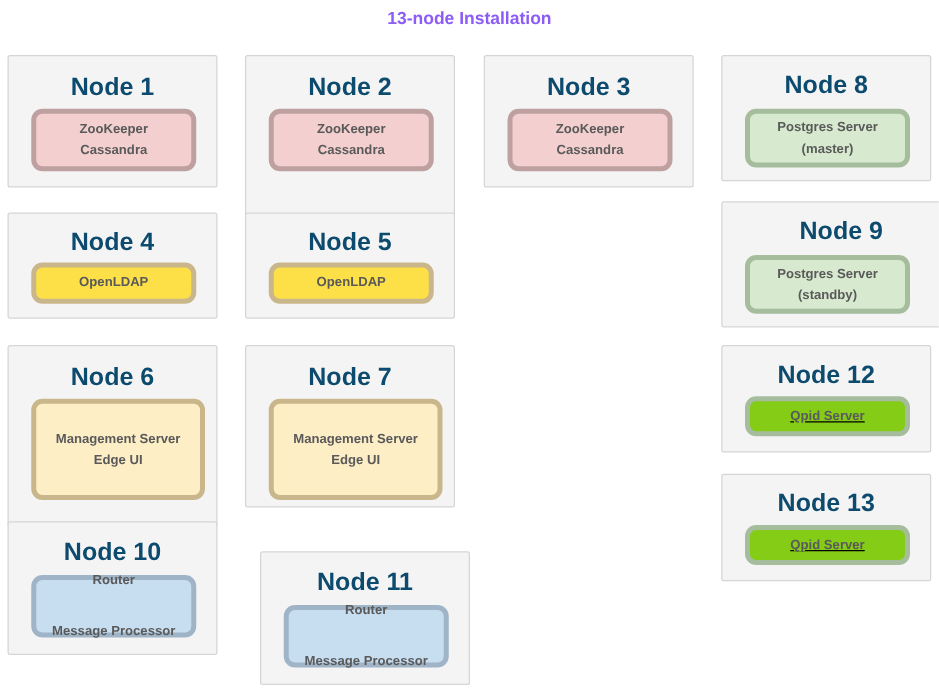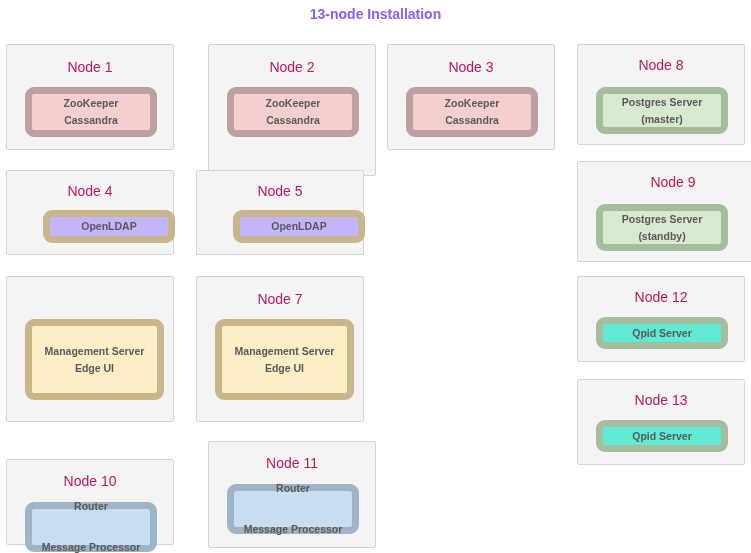--- a/index.html
+++ b/index.html
@@ -36,64 +36,64 @@
     background: #f4f4f4;
     border: 1px solid #d5d5d5;
     border-radius: 2px;
     box-sizing: border-box;
   }
   .node-title {
     position: absolute;
     left: 0;
     width: 100%;
     text-align: center;
-    font-size: 14px;
-    color: #be185d;
-    font-weight: normal;
+    font-size: 20px;
+    color: #0c4a6e;
+    font-weight: bold;
     white-space: nowrap;
   }
   .service-box {
     position: absolute;
-    border: 7px solid #737373;
+    border: 4px solid #737373;
     border-radius: 9px;
     box-sizing: border-box;
     display: flex;
     flex-direction: column;
     align-items: center;
     justify-content: center;
   }
   .service-line {
     font-size: 10.5px;
     font-weight: bold;
     color: #5a5a5a;
     line-height: 17px;
     text-align: center;
     white-space: nowrap;
   }
   .svc-zk    { background: #f3cfcf; border-color: #bfa0a0; }
   .svc-pg    { background: #d7e9ce; border-color: #a5bd9c; }
-  .svc-ldap  { background: #c4b5fd; border-color: #c9b68b; margin-left: 18px; }
+  .svc-ldap  { background: #fde047; border-color: #c9b68b; }
   .svc-mgmt  { background: #fdeec6; border-color: #c9b68b; }
-  .svc-qpid  { background: #5eead4; border-color: #a5bd9c; }
+  .svc-qpid  { background: #84cc16; border-color: #a5bd9c; text-decoration: underline; }
   .svc-rmp   { background: #c7ddf0; border-color: #9fb4c6; gap: 24px; }
 </style>
 </head>
 <body>
 
 <div id="diagram">
   <div class="diagram-title">13-node Installation</div>
   <div id="nodes-layer">
       <div class="node-card" style="left: 6px; top: 44px; width: 168px; height: 106px;">
         <div class="node-title" style="top: 14px;">Node 1</div>
         <div class="service-box svc-zk" style="left: 18px; top: 42px; width: 132px; height: 50px;">
           <div class="service-line">ZooKeeper</div>
           <div class="service-line">Cassandra</div>
         </div>
       </div>
-      <div class="node-card" style="left: 208px; top: 44px; width: 168px; height: 132px;">
+      <div class="node-card" style="left: 196px; top: 44px; width: 168px; height: 132px;">
         <div class="node-title" style="top: 14px;">Node 2</div>
         <div class="service-box svc-zk" style="left: 18px; top: 42px; width: 132px; height: 50px;">
           <div class="service-line">ZooKeeper</div>
           <div class="service-line">Cassandra</div>
         </div>
       </div>
       <div class="node-card" style="left: 387px; top: 44px; width: 168px; height: 106px;">
         <div class="node-title" style="top: 14px;">Node 3</div>
         <div class="service-box svc-zk" style="left: 18px; top: 42px; width: 132px; height: 50px;">
           <div class="service-line">ZooKeeper</div>
@@ -120,45 +120,46 @@
         </div>
       </div>
       <div class="node-card" style="left: 577px; top: 161px; width: 192px; height: 101px;">
         <div class="node-title" style="top: 12px;">Node 9</div>
         <div class="service-box svc-pg" style="left: 18px; top: 42px; width: 132px; height: 47px;">
           <div class="service-line">Postgres Server</div>
           <div class="service-line">(standby)</div>
         </div>
       </div>
       <div class="node-card" style="left: 6px; top: 276px; width: 168px; height: 146px;">
+        <div class="node-title" style="top: 14px;">Node 6</div>
         <div class="service-box svc-mgmt" style="left: 18px; top: 42px; width: 139px; height: 81px;">
           <div class="service-line">Management Server</div>
           <div class="service-line">Edge UI</div>
         </div>
       </div>
-      <div class="node-card" style="left: 196px; top: 276px; width: 168px; height: 146px;">
+      <div class="node-card" style="left: 196px; top: 276px; width: 168px; height: 130px;">
         <div class="node-title" style="top: 14px;">Node 7</div>
         <div class="service-box svc-mgmt" style="left: 18px; top: 42px; width: 139px; height: 81px;">
           <div class="service-line">Management Server</div>
           <div class="service-line">Edge UI</div>
         </div>
       </div>
       <div class="node-card" style="left: 577px; top: 276px; width: 168px; height: 86px;">
         <div class="node-title" style="top: 12px;">Node 12</div>
         <div class="service-box svc-qpid" style="left: 18px; top: 40px; width: 132px; height: 32px;">
           <div class="service-line">Qpid Server</div>
         </div>
       </div>
       <div class="node-card" style="left: 577px; top: 379px; width: 168px; height: 86px;">
         <div class="node-title" style="top: 12px;">Node 13</div>
         <div class="service-box svc-qpid" style="left: 18px; top: 40px; width: 132px; height: 32px;">
           <div class="service-line">Qpid Server</div>
         </div>
       </div>
-      <div class="node-card" style="left: 6px; top: 459px; width: 168px; height: 86px; padding-left: 37px;">
+      <div class="node-card" style="left: 6px; top: 417px; width: 168px; height: 107px; padding-left: 37px;">
         <div class="node-title" style="top: 13px;">Node 10</div>
         <div class="service-box svc-rmp" style="left: 18px; top: 42px; width: 132px; height: 50px;">
           <div class="service-line">Router</div>
           <div class="service-line">Message Processor</div>
         </div>
       </div>
       <div class="node-card" style="left: 196px; top: 441px; width: 168px; height: 107px; margin-left: 12px;">
         <div class="node-title" style="top: 13px;">Node 11</div>
         <div class="service-box svc-rmp" style="left: 18px; top: 42px; width: 132px; height: 50px;">
           <div class="service-line">Router</div>

